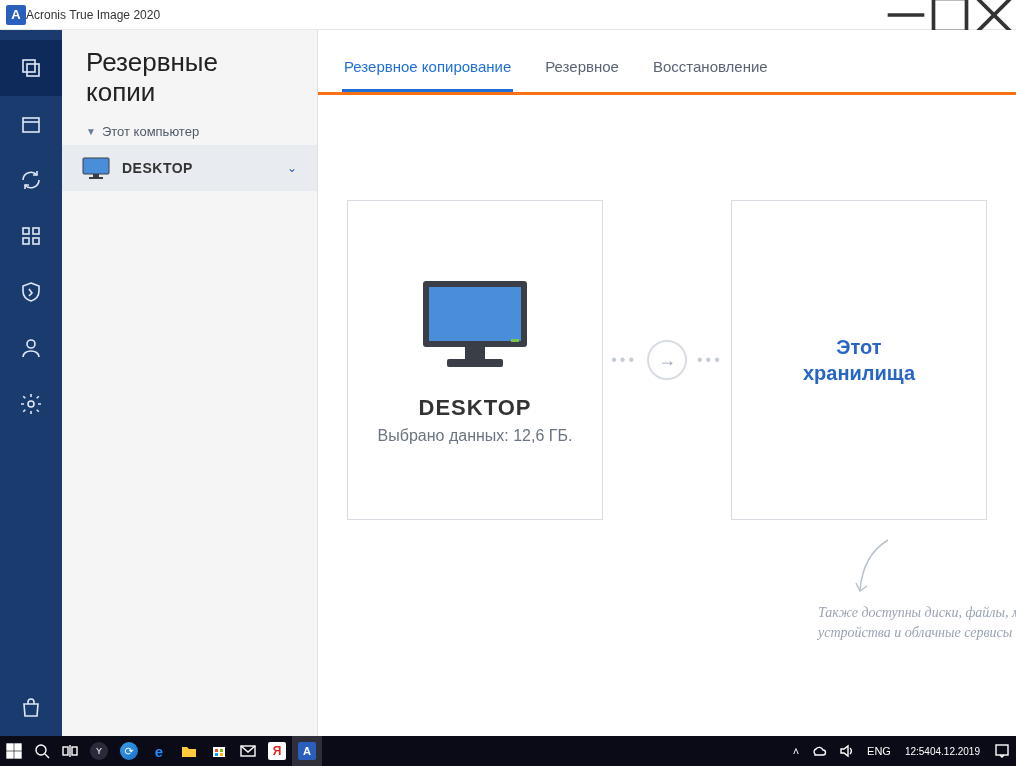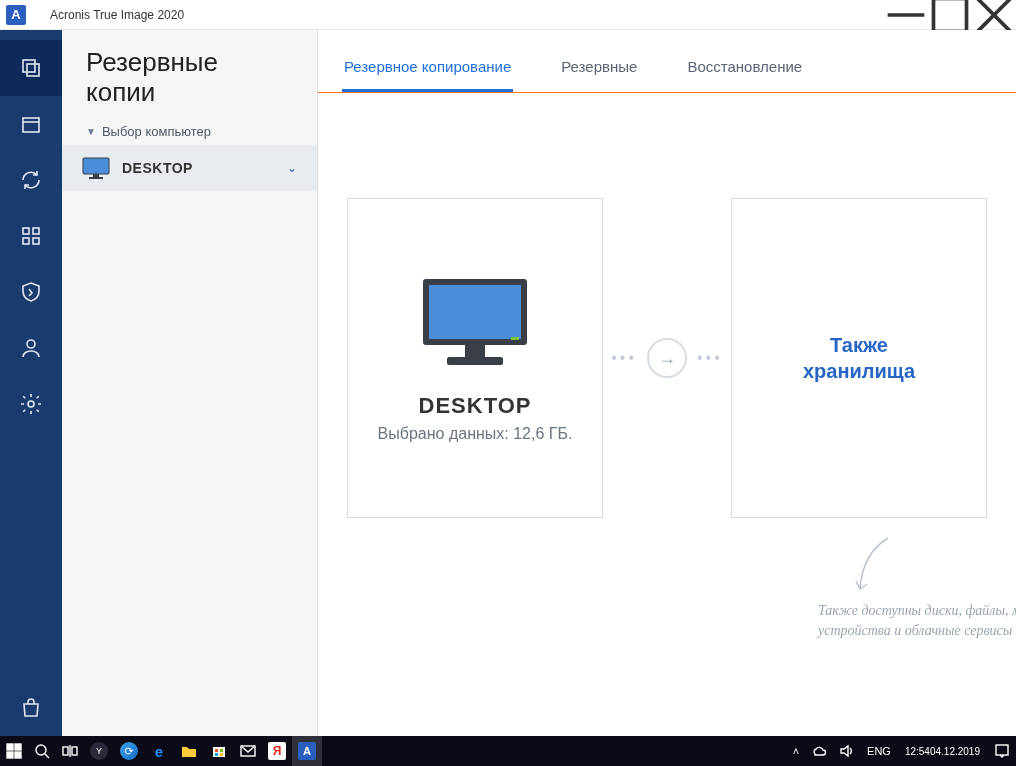--- a/index.html
+++ b/index.html
@@ -1,21 +1,21 @@
 <!DOCTYPE html>
 <html><head>
 <meta charset="utf-8">
 <style>
 * { box-sizing: border-box; margin: 0; padding: 0; }
 body { font-family: "Segoe UI", Arial, sans-serif; width: 1016px; height: 766px; overflow: hidden; background: #fff; }
 
 
 .titlebar { height: 30px; background: #fff; display: flex; align-items: center; border-bottom: 1px solid #e8e8e8; }
 .titlebar .app-logo { width: 20px; height: 20px; background: #2a5fbf; color: #fff; font-weight: bold; font-size: 13px; display: flex; align-items: center; justify-content: center; margin-left: 6px; border-radius: 2px; }
-.titlebar .title { font-size: 12px; margin-left: 24px; color: #333; }
+.titlebar .title { font-size: 12px; margin-left: 0; color: #333; }
 .titlebar .spacer { flex: 1; }
 .winbtn { width: 44px; height: 30px; display: flex; align-items: center; justify-content: center; color: #333; font-size: 11px; cursor: pointer; }
 
 
 .app { display: flex; height: 706px; }
 .sidebar-nav { width: 62px; background: #1a3b6e; display: flex; flex-direction: column; align-items: center; padding-top: 10px; }
 .nav-item { width: 62px; height: 56px; display: flex; align-items: center; justify-content: center; cursor: pointer; position: relative; }
 .nav-item.active { background: #0d2a5a; }
 .nav-item svg { width: 24px; height: 24px; stroke: #e0e8f4; fill: none; stroke-width: 1.6; }
 .nav-spacer { flex: 1; }
@@ -23,21 +23,21 @@
 .list-panel { width: 256px; background: #f5f5f5; border-right: 1px solid #e0e0e0; }
 .list-header { padding: 18px 24px 10px 24px; font-size: 26px; font-weight: 400; color: #222; line-height: 1.15; }
 .list-subheader { padding: 6px 24px; font-size: 13px; color: #505a6b; display: flex; align-items: center; cursor: pointer; }
 .list-subheader .chev { color: #6a7a9a; margin-right: 6px; font-size: 10px; }
 .backup-item { display: flex; align-items: center; padding: 12px 20px; background: #e8ebef; cursor: pointer; }
 .backup-item .mon { width: 28px; height: 22px; margin-right: 12px; }
 .backup-item .label { font-size: 14px; color: #333; font-weight: 600; letter-spacing: 0.5px; flex:1; }
 .backup-item .expand { color: #2a5fbf; font-size: 12px; }
 
 .content { flex: 1; background: #fff; display: flex; flex-direction: column; }
-.tabs { display: flex; border-bottom: 1px solid #f97316; padding: 0 24px; gap: 46px; padding-top: 18px; }
+.tabs { display: flex; border-bottom: 3px solid #f97316; padding: 0 24px; gap: 30px; padding-top: 18px; }
 .tab { padding: 10px 2px 14px 2px; font-size: 15px; color: #5a6475; cursor: pointer; border-bottom: 3px solid transparent; }
 .tab.active { color: #1e6fda; border-bottom-color: #1e6fda; font-weight: 500; }
 
 .workspace { flex: 1; position: relative; padding: 40px 28px; }
 .cards { display: flex; align-items: center; justify-content: center; gap: 0; margin-top: 65px; }
 .card { width: 256px; height: 320px; border: 1px solid #d8dde3; display: flex; flex-direction: column; align-items: center; justify-content: center; cursor: pointer; }
 .card .monitor-icon { margin-bottom: 20px; }
 .card .card-title { font-size: 22px; font-weight: 600; letter-spacing: 1px; color: #333; margin-bottom: 6px; }
 .card .card-sub { font-size: 16px; color: #6a7482; }
 .card.dest .dest-title { font-size: 20px; font-weight: 600; color: #2766c5; text-align: center; line-height: 1.3; }
@@ -136,37 +136,37 @@
           <path d="M5 8h14l-1 12H6z"></path>
           <path d="M9 8V6a3 3 0 0 1 6 0v2"></path>
         </svg>
     </div>
   </div>
 
   <div class="list-panel">
     <div class="list-header">Резервные копии</div>
     <div class="list-subheader">
       <span class="chev">▼</span>
-      <span>Выбор компьютер</span>
+      <span>Этот компьютер</span>
     </div>
     <div class="backup-item">
       <svg class="mon" viewBox="0 0 28 22">
           <rect x="1" y="1" width="26" height="16" rx="1" fill="#4a8dd8" stroke="#3a3f47"></rect>
           <rect x="11" y="17" width="6" height="3" fill="#3a3f47"></rect>
           <rect x="7" y="20" width="14" height="2" fill="#3a3f47"></rect>
         </svg>
       <span class="label">DESKTOP</span>
       <span class="expand">⌄</span>
     </div>
   </div>
 
   <div class="content">
     <div class="tabs">
       <div class="tab active">Резервное копирование</div>
-      <div class="tab">Резервные</div>
+      <div class="tab">Резервное</div>
       <div class="tab">Восстановление</div>
     </div>
 
     <div class="workspace">
       <div class="cards">
         <div class="card">
           <svg class="monitor-icon" width="120" height="100" viewBox="0 0 120 100">
             <rect x="8" y="6" width="104" height="66" rx="3" fill="#3a3f47"></rect>
             <rect x="14" y="12" width="92" height="54" fill="#4a8dd8"></rect>
             <rect x="50" y="72" width="20" height="12" fill="#3a3f47"></rect>
@@ -178,21 +178,21 @@
         </div>
 
         <div class="connector">
           <span class="dots">•••</span>
           <div class="arrow-circle">→</div>
           <span class="dots">•••</span>
         </div>
 
         <div class="card dest">
           <div class="dest-title">
-            <span>Также</span><br>
+            <span>Этот</span><br>
             <span>хранилища</span>
           </div>
         </div>
       </div>
 
       <div class="hint">
         <svg class="hint-arrow" width="50" height="70" viewBox="0 0 50 70">
             <path d="M40 5 Q 15 20 12 55" fill="none" stroke="#b8c0cc" stroke-width="1.5"></path>
             <path d="M8 48 l4 8 l7 -5" fill="none" stroke="#b8c0cc" stroke-width="1.5"></path>
           </svg>

